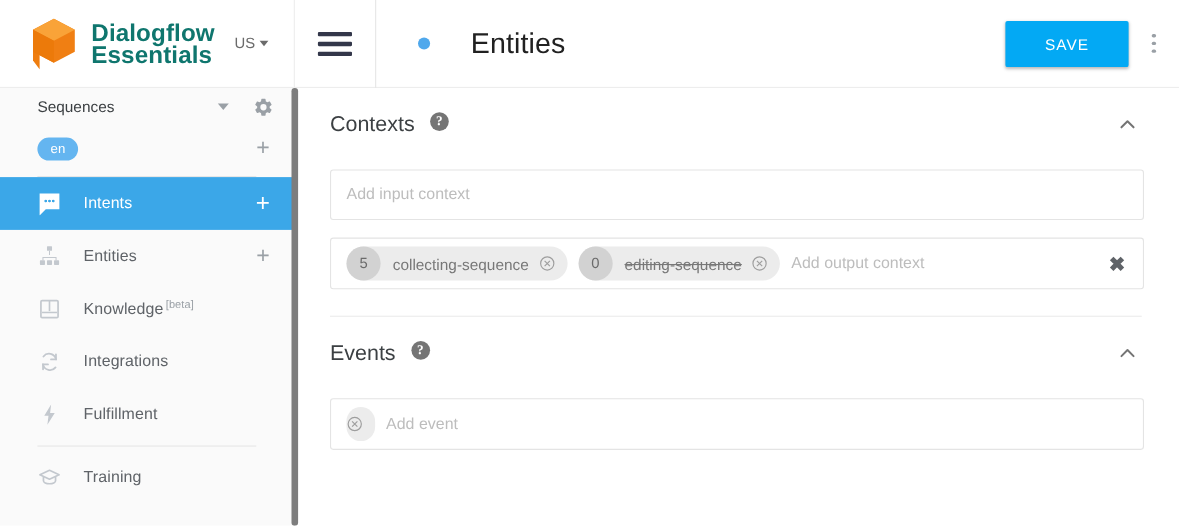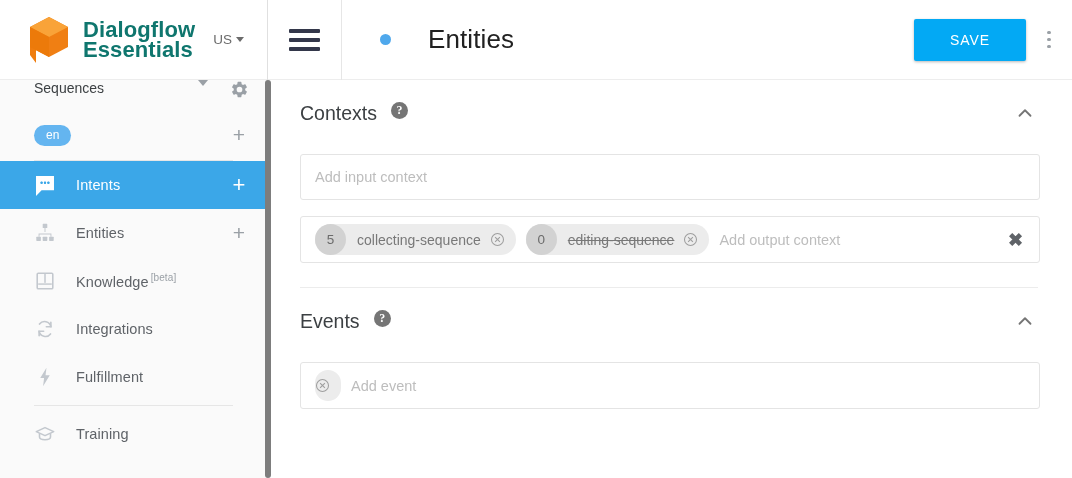--- a/index.html
+++ b/index.html
@@ -44,21 +44,21 @@
     display: flex; align-items: center; gap: 4px;
   }
   .caret-dn {
     width: 0; height: 0;
     border-left: 4.5px solid transparent;
     border-right: 4.5px solid transparent;
     border-top: 5px solid #6b6b6b;
   }
 
   .agent-row {
-    height: 34px; display: flex; align-items: flex-start;
+    height: 34px; display: flex; align-items: center;
     padding: 0 18px 0 34px;
   }
   .agent-name { font-size: 14px; color: #3c4043; flex: 1; }
   .agent-caret {
     width: 0; height: 0; margin-right: 22px;
     border-left: 5.5px solid transparent;
     border-right: 5.5px solid transparent;
     border-top: 6.5px solid #9aa0a6;
   }
   .gear { width: 19px; height: 19px; flex: 0 0 19px; }

